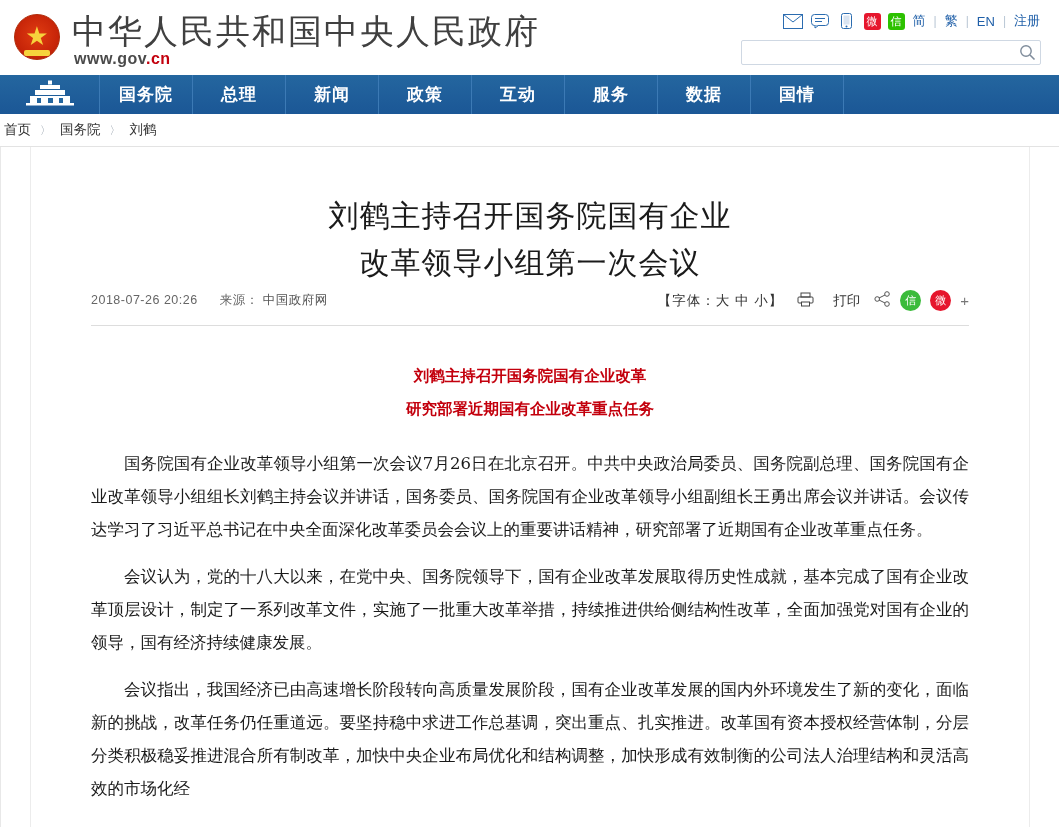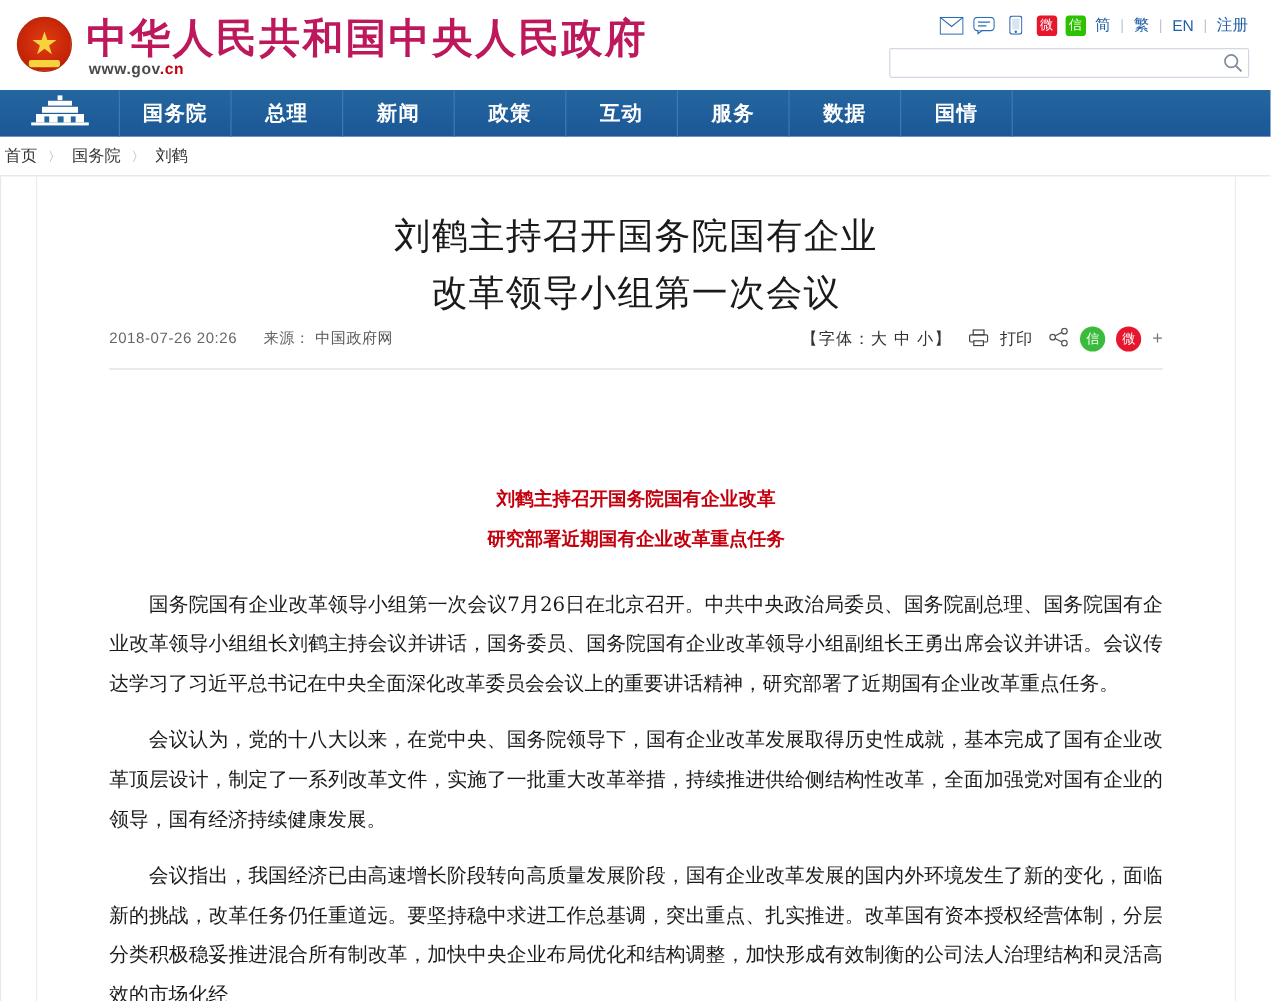--- a/index.html
+++ b/index.html
@@ -46,31 +46,31 @@
     position: absolute;
     left: 50%; bottom: 3px;
     transform: translateX(-50%);
     width: 26px; height: 6px;
     background: #f6d33c;
     border-radius: 2px;
   }
   .site-title {
     position: absolute;
     left: 72px; top: 9px;
-    color: #be185d;
+    color: #404040;
     font-size: 34px;
-    font-weight: bold;
+    font-weight: normal;
     letter-spacing: 2px;
     font-family: "DejaVu Sans", "Liberation Sans", sans-serif;
     white-space: nowrap;
   }
   .site-url {
     position: absolute;
     left: 74px; top: 50px;
-    font-size: 13px;
+    font-size: 16px;
     font-weight: bold;
     color: #4a4a4a;
     letter-spacing: 0.5px;
   }
   .site-url .dotcn { color: #c3000d; }
 
   .top-right {
     position: absolute;
     right: 18px; top: 12px;
     display: flex;
@@ -182,21 +182,21 @@
   }
   .article {
     width: 1000px;
     border-left: 1px solid #ececec;
     border-right: 1px solid #ececec;
     padding: 0 60px;
     min-height: 680px;
     position: relative;
   }
   h1.title {
-    margin: 28px 0 0 0;
+    margin: 46px 0 0 0;
     text-align: center;
     font-size: 30px;
     line-height: 1.55;
     font-weight: normal;
     color: #1a1a1a;
     font-family: "DejaVu Serif", "Liberation Serif", serif;
     letter-spacing: 1px;
   }
   .meta-row {
     height: 40px;
@@ -216,36 +216,36 @@
   .meta-right {
     display: flex;
     align-items: center;
     gap: 14px;
     font-size: 13.5px;
     color: #333;
   }
   .fontsize { letter-spacing: 1px; text-align: right; }
   .fontsize span { cursor: pointer; }
   .printblk {
-    display: flex; align-items: flex-start; gap: 9px;
+    display: flex; align-items: flex-start; gap: 19px;
     cursor: pointer;
   }
   .share-icons { display: flex; align-items: center; gap: 9px; }
   .rnd {
     width: 21px; height: 21px;
     border-radius: 50%;
     display: inline-flex; align-items: center; justify-content: center;
     color: #fff; font-size: 11px;
   }
   .rnd.wechat { background: #3bbb3b; }
   .rnd.weibo  { background: #e6162d; }
   .plus { color: #777; font-size: 15px; cursor: pointer; }
 
   .subheads {
-    margin-top: 92px;
+    margin-top: 34px;
     text-align: center;
     color: #c3000d;
     font-weight: bold;
     font-size: 15.5px;
     line-height: 2.1;
     font-family: "DejaVu Serif", "Liberation Serif", serif;
   }
   .body-text {
     margin-top: 22px;
     font-size: 16.5px;

